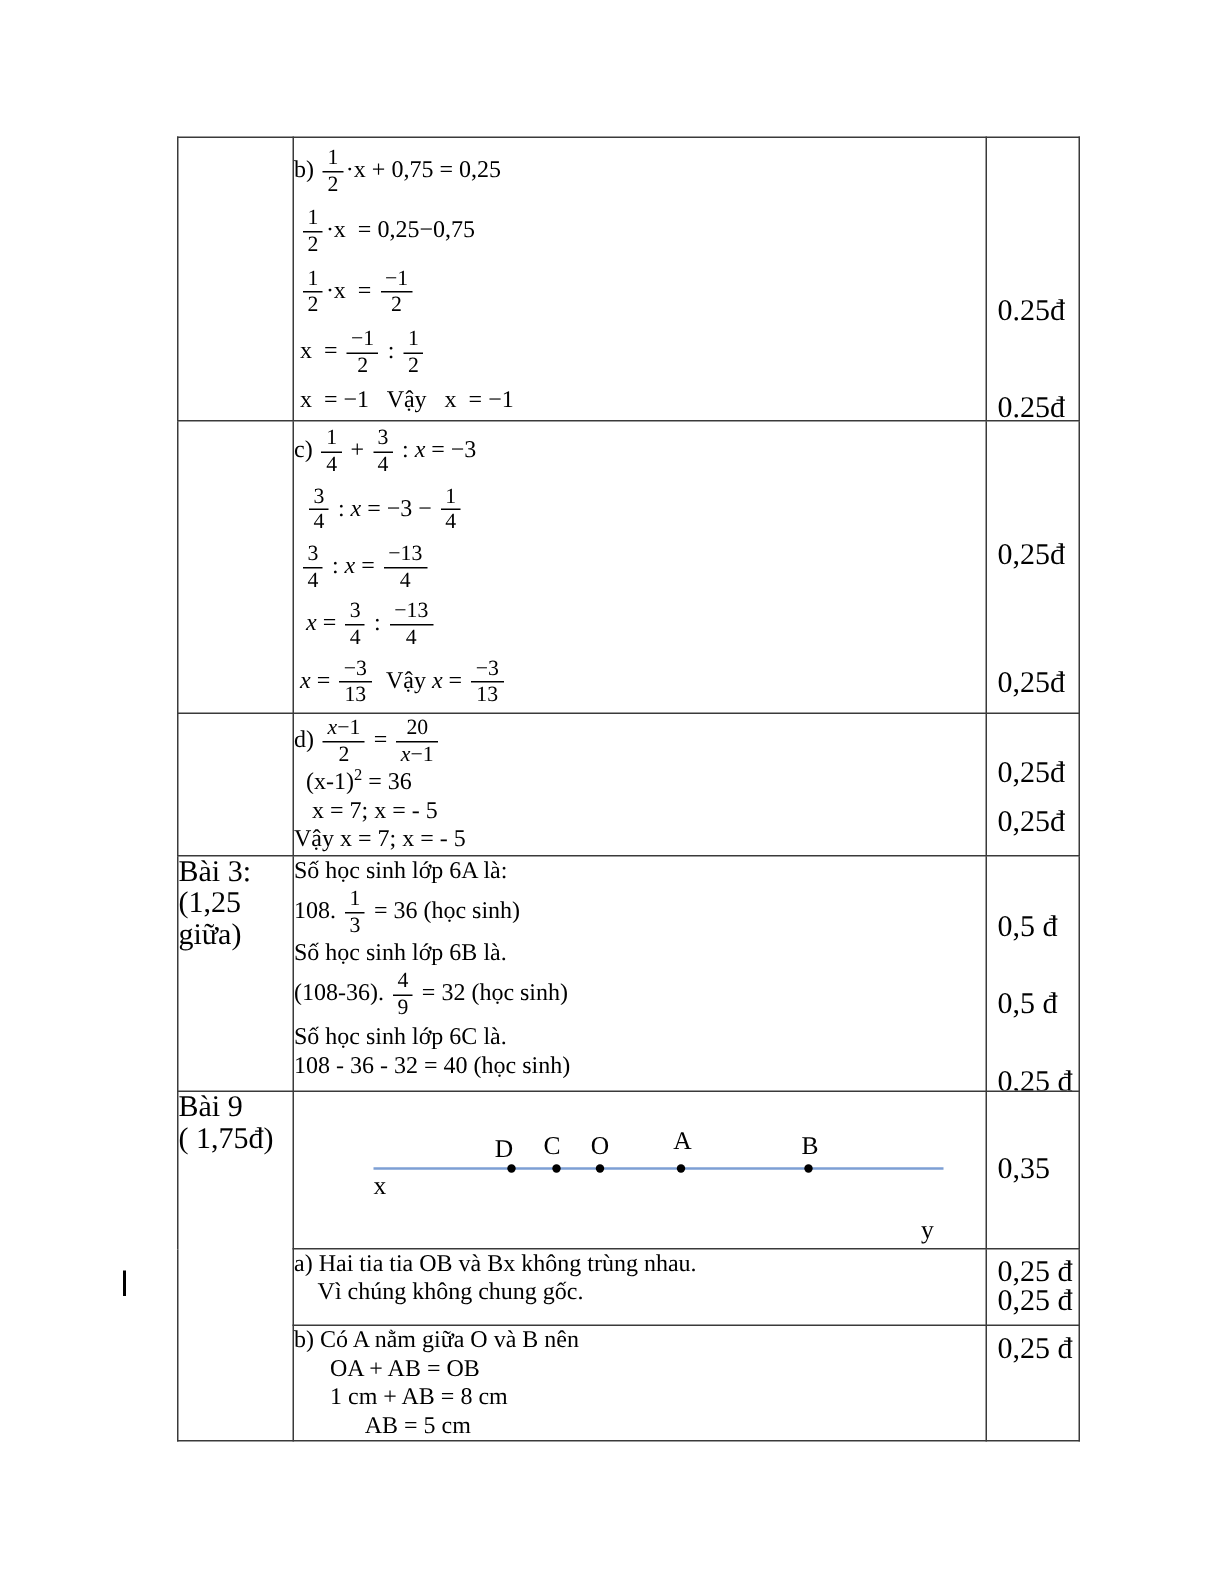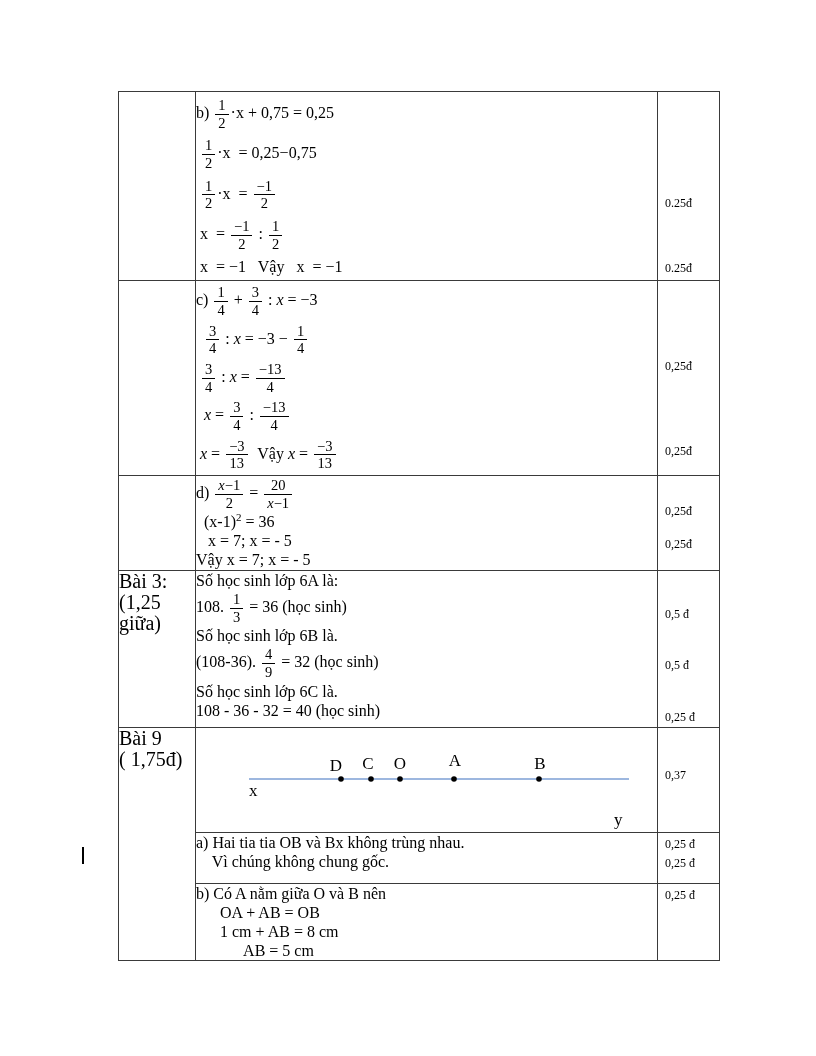--- a/index.html
+++ b/index.html
@@ -30,21 +30,21 @@
   tr.r-b{height:187px}
   tr.r-c{height:194px}
   tr.r-d{height:95px}
   tr.r-b3{height:157px}
   tr.r-fig{height:105px}
   tr.r-a{height:51px}
   tr.r-b4{height:72px}
 
   .content-cell{padding:3px 4px 0 10px;font-size:16px;}
   .label-cell{padding:4px 2px 0 4px;font-size:20px;line-height:21px;}
-  .score-cell{position:relative;font-size:12px;}
+  .score-cell{position:relative;font-size:20px;}
   .score{position:absolute;left:7px;white-space:pre;}
 
   .mline{white-space:pre;line-height:19px;margin:2px 0;}
   .mline i{font-style:italic;font-family:"Liberation Serif",serif;}
   .mline sup{font-size:11px;line-height:0;}
   .tight .mline{margin:0;}
   .roomy .mline{margin:4px 0;}
   .frac{
     display:inline-block;text-align:center;vertical-align:middle;
     margin:1px 2px;font-size:14.5px;line-height:1.15;
@@ -161,21 +161,21 @@
             <text x="172" y="41" text-anchor="middle">C</text>
             <text x="204" y="41" text-anchor="middle">O</text>
             <text x="259" y="38" text-anchor="middle">A</text>
             <text x="344" y="41" text-anchor="middle">B</text>
             <text x="53" y="68">x</text>
             <text x="418" y="97">y</text>
           </svg>
         </div>
       </td>
       <td class="score-cell">
-        <span class="score" style="top:40px">0,37</span>
+        <span class="score" style="top:40px">0,35</span>
       </td>
     </tr>
 
     <tr class="r-a">
       <td class="content-cell tight">
         <div class="math">
               <div class="mline">a) Hai tia tia OB và Bx không trùng nhau.</div>
               <div class="mline">    Vì chúng không chung gốc.</div>
             </div>
       </td>

